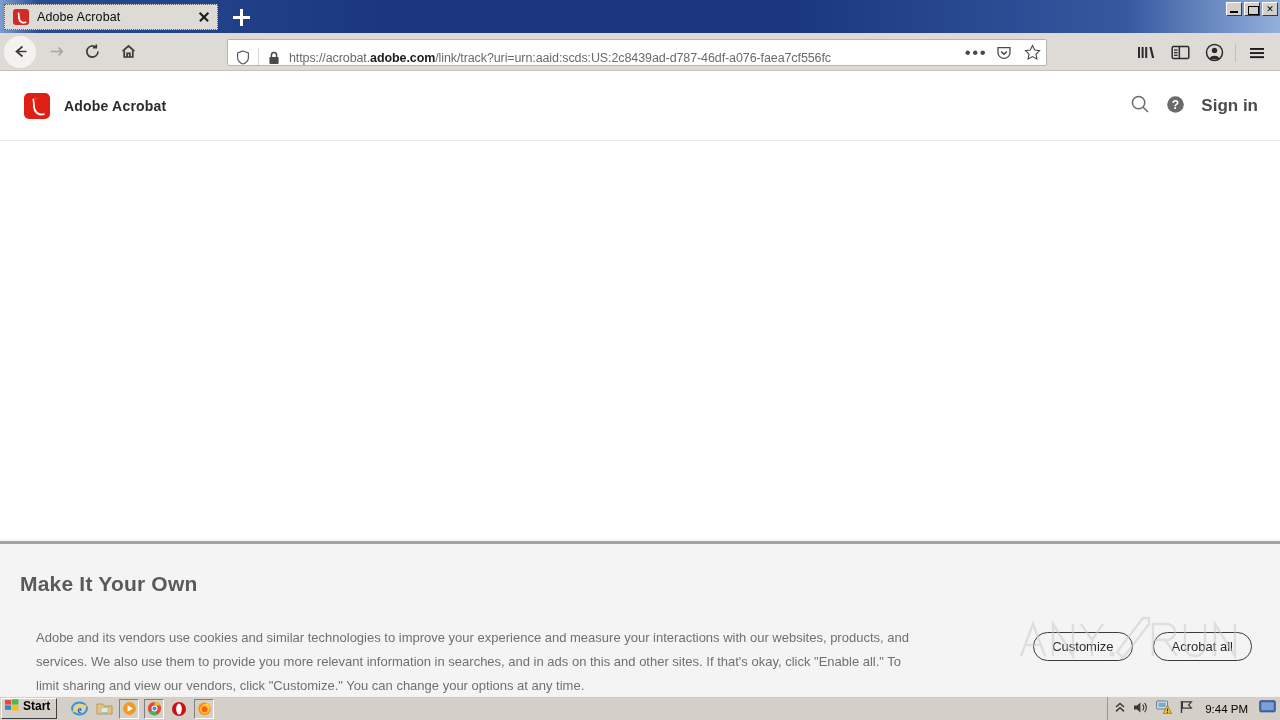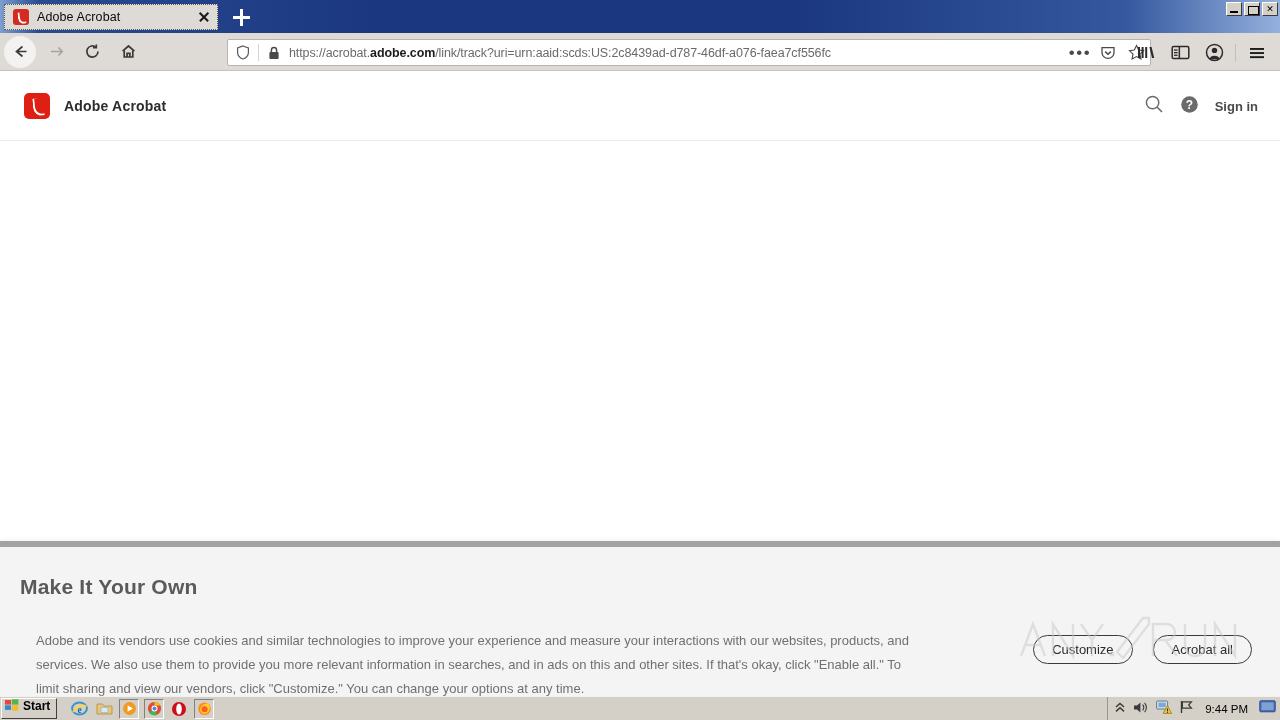--- a/index.html
+++ b/index.html
@@ -80,23 +80,23 @@
     border-bottom: 1px solid #c5c1bc;
     display: flex; align-items: center;
   }
   .navbtn { width: 32px; height: 32px; position: relative; display: flex;
             align-items: center; justify-content: center; margin-left: 4px; }
   #backbtn { width: 32px; height: 32px; border-radius: 50%; background: #f4f2f0; margin-left: 4px; }
   .navicon { stroke: #3a3a3a; fill: none; stroke-width: 1.7; }
   .navicon.dim { stroke: #a8a4a0; }
 
   #urlbar {
-    position: absolute; left: 227px; top: 39px; width: 924px; height: 27px;
+    position: absolute; left: 227px; top: 39px; width: 820px; height: 27px;
     background: #ffffff; border: 1px solid #b8b4b0; border-radius: 2px;
-    display: flex; align-items: center;
+    display: flex; align-items: flex-end;
   }
   #shield-box { width: 30px; display:flex; align-items:center; justify-content:center; }
   #urlbar-sep { width: 1px; height: 17px; background: #d8d4d0; }
   #lock-box { width: 30px; display:flex; align-items:center; justify-content:center; }
   #urltext {
     flex: 1 1 auto; font-size: 12.5px; color: #6a6a6a; white-space: nowrap;
     overflow: hidden; text-overflow: ellipsis; letter-spacing: -0.1px;
   }
   #urltext b { color: #1c1c1c; font-weight: 700; }
   .urlbtn { width: 28px; height: 25px; display:flex; align-items:center; justify-content:center; }
@@ -121,29 +121,29 @@
     width: 26px; height: 26px; border-radius: 5px; background: #e01f14; position: relative;
     flex: 0 0 26px;
   }
   #brand-logo:after {
     content: ""; position: absolute; left: 9px; top: 5px; width: 9px; height: 16px;
     border-left: 2.4px solid #fff; border-bottom: 2.4px solid #fff;
     border-radius: 0 0 0 9px; transform: rotate(-6deg);
   }
   #brand-name { margin-left: 14px; font-size: 14px; font-weight: 700; color: #2c2c2c; letter-spacing: .2px; }
   #header-right { position: absolute; right: 22px; top: 0; height: 70px; display: flex; align-items: center; gap: 16px; }
-  #signin { font-size: 13px; font-weight: 700; color: #4b4b4b; }
+  #signin { font-size: 17px; font-weight: 700; color: #4b4b4b; }
 
   #page-body { position: absolute; left: 0; top: 70px; width: 1280px; height: 400px; background: #fff; }
 
   
   #cookie-banner {
     position: absolute; left: 0; top: 470px; width: 1280px; height: 155px;
     background: #f4f4f4;
-    border-top: 6px solid #a3a3a3;
+    border-top: 3px solid #a3a3a3;
     box-shadow: 0 -2px 4px rgba(0,0,0,0.045);
   }
   #cookie-title {
     position: absolute; left: 20px; top: 97px - 97px; margin: 0;
     top: 28px;
     font-size: 21px; font-weight: 700; color: #5a5a5a; letter-spacing: .2px;
   }
   #cookie-text {
     position: absolute; left: 20px; top: 66px; width: 890px;
     font-size: 13px; line-height: 24px; color: #707070; margin: 16px;

